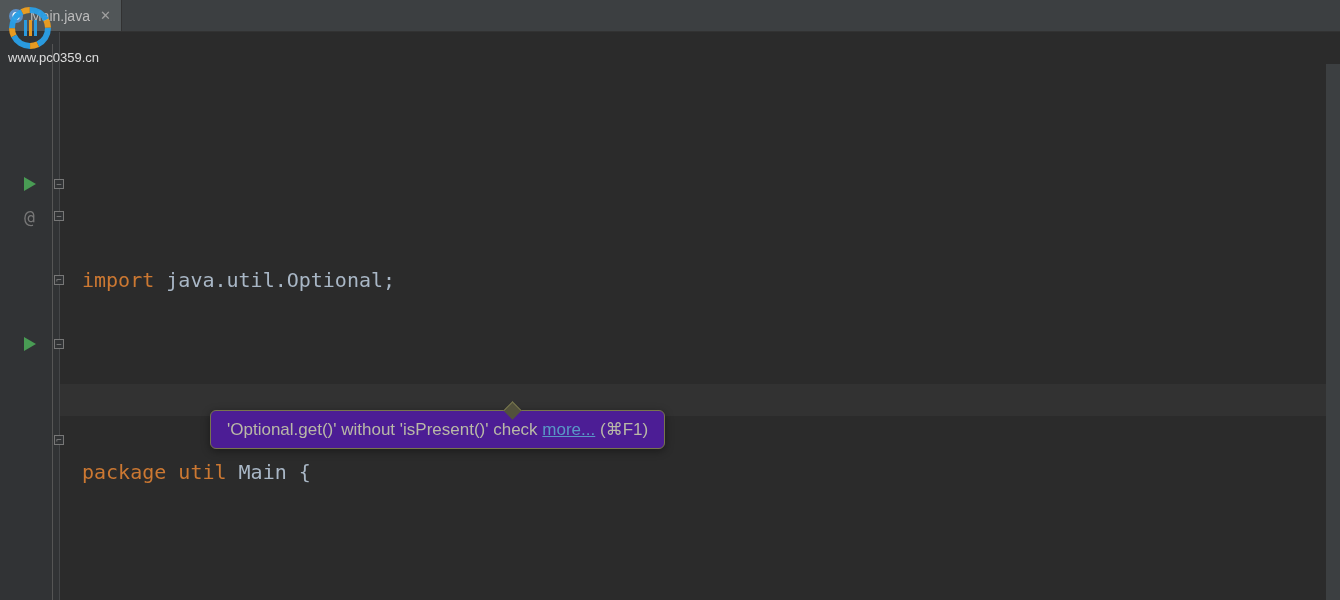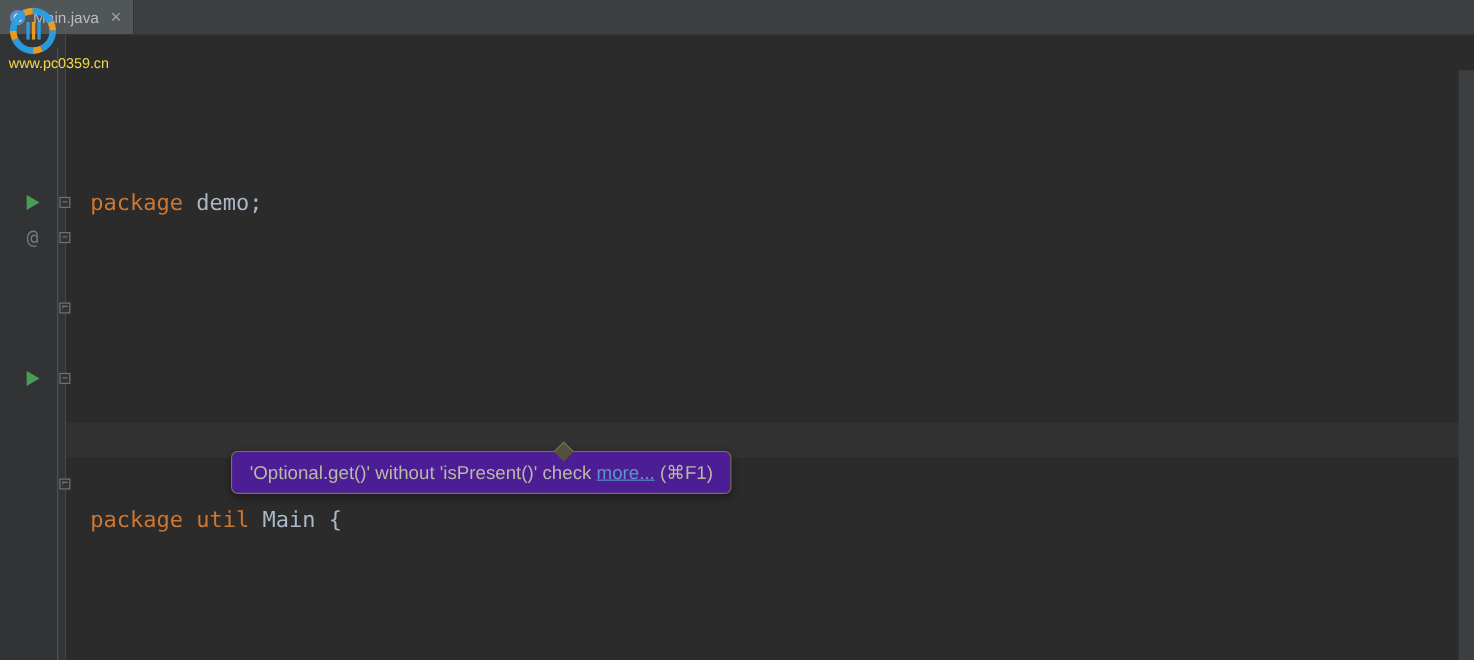--- a/index.html
+++ b/index.html
@@ -134,21 +134,21 @@
   .watermark .wm-text {
     font-family: Arial, sans-serif;
     font-size: 22px;
     font-weight: bold;
     color: #3dc4ff;
     text-shadow: 1px 1px 0 rgba(0,0,0,0.4);
   }
   .watermark .wm-url {
     font-family: Arial, sans-serif;
     font-size: 13px;
-    color: #fde047;
+    color: #e5e5e5;
     margin-top: -4px;
   }
   .scrollbar {
     position: absolute;
     right: 0;
     top: 32px;
     bottom: 0;
     width: 14px;
     background: #3c3f41;
   }
@@ -214,22 +214,22 @@
     <div class="gutter-row">
       <span class="fold-icon" style="top:11px">⌐</span>
     </div>
     <div class="gutter-row"></div>
     <div class="fold-line"></div>
   </div>
 
   <div class="code">
     <div class="highlighted-line" style="top:352px"></div>
 
-    <div class="line"><span class="kw">package</span> <span>demo</span><span>;</span></div>
     <div class="line"></div>
+    <div class="line"><span class="kw">import</span> <span>java.util.Optional</span><span>;</span></div>
     <div class="line"></div>
     <div class="line"><span class="kw">package</span> <span class="kw">util</span> <span>Main</span><span> {</span></div>
     
     
     
     
     
     
     
     

